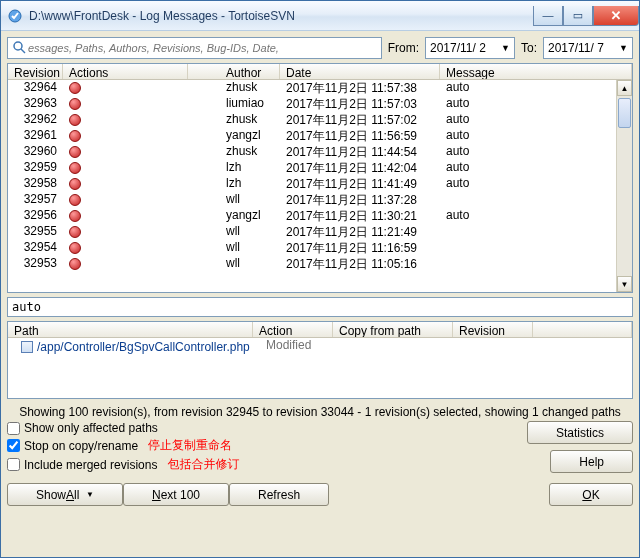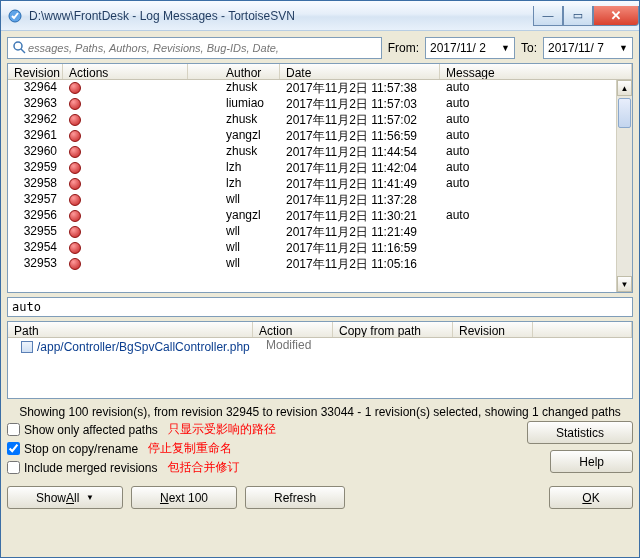--- a/index.html
+++ b/index.html
@@ -154,21 +154,21 @@
     background: linear-gradient(#fefefe,#e3e1d5);
     border: 1px solid #8b8878;
     border-radius: 3px;
     height: 23px;
     padding: 0 28px;
     font-size: 12px;
     display: inline-flex; align-items: center; justify-content: center;
     min-width: 74px;
     cursor: default;
   }
-  .btnrow { display: flex; gap: 8px; margin-top: 4px; }
+  .btnrow { display: flex; margin-top: 4px; }
   .btnrow .btn { min-width: 84px; }
   .btn u { text-decoration: underline; }
   .right-ok { margin-left: auto; }
 </style>
 </head>
 <body>
 
 <div class="window">
 
   <div class="titlebar">
@@ -330,21 +330,20 @@
           </div>
         </div>
     </div>
 
     <div class="status">
       <div class="status-text">Showing 100 revision(s), from revision 32945 to revision 33044 - 1 revision(s) selected, showing 1 changed paths</div>
       <div class="checks">
         <label class="checkrow">
           <input type="checkbox" style="">
           <span>Show only affected paths</span>
-          <span class="ann">只显示受影响的路径</span>
         </label>
         <label class="checkrow">
           <input type="checkbox" checked="" style="">
           <span>Stop on copy/rename</span>
           <span class="ann">停止复制重命名</span>
         </label>
         <label class="checkrow">
           <input type="checkbox" style="">
           <span>Include merged revisions</span>
           <span class="ann">包括合并修订</span>

